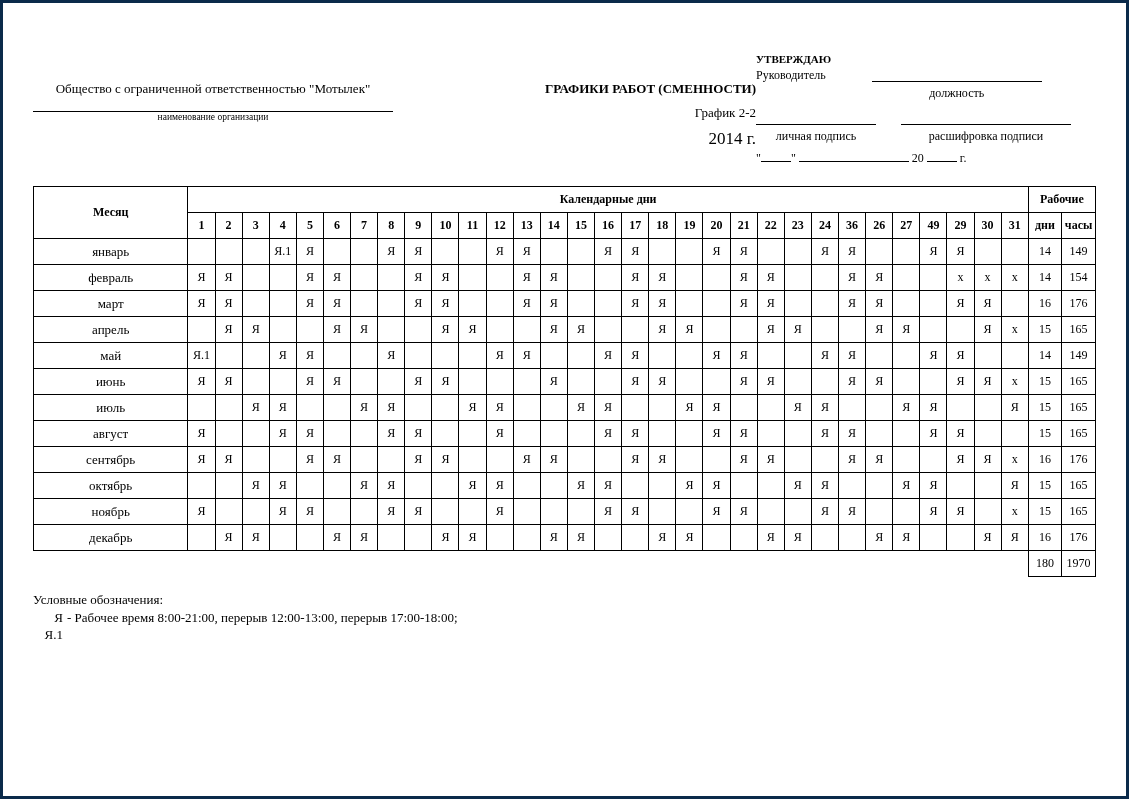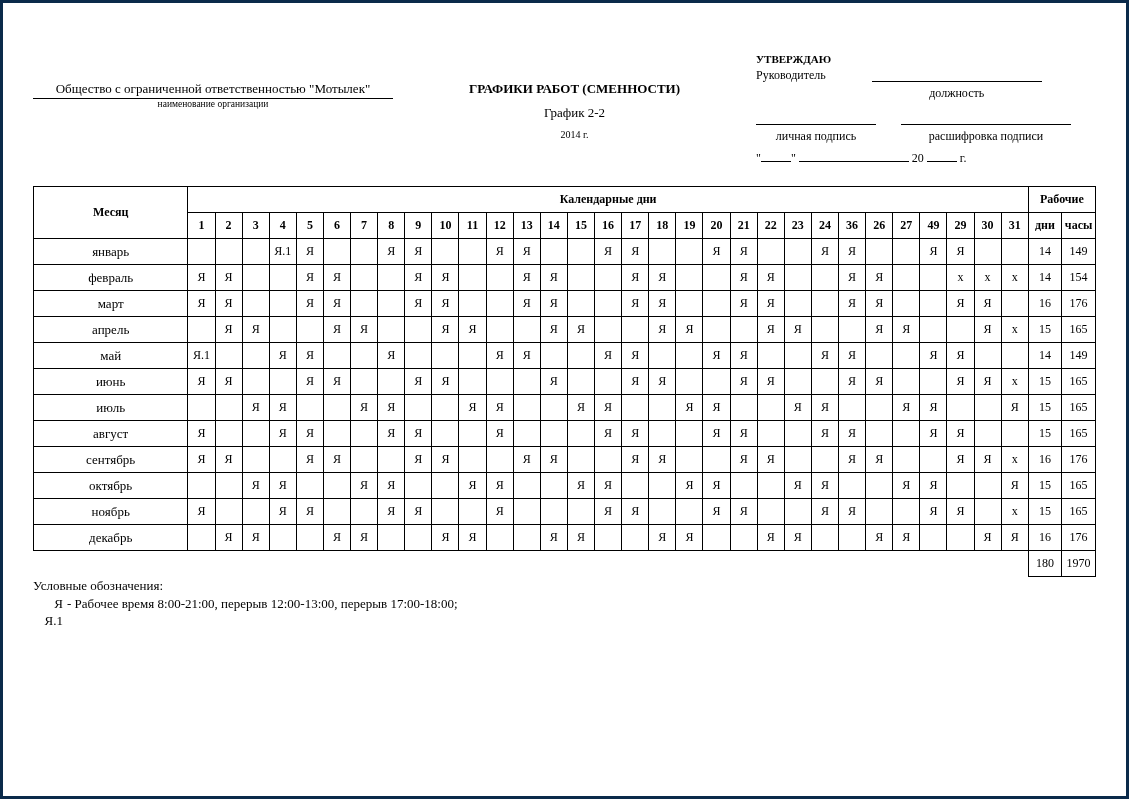--- a/index.html
+++ b/index.html
@@ -23,34 +23,34 @@
     align-items: flex-start;
     font-size: 13px;
   }
   .org-block {
     flex: 0 0 360px;
     text-align: center;
     margin-top: 28px;
   }
   .org-name {
     border-bottom: 1px solid #000;
-    padding-bottom: 1px;
+    padding-bottom: 14px;
     font-size: 13px;
   }
   .org-caption {
     font-size: 9.5px;
   }
   .title-block {
     flex: 1 1 auto;
-    text-align: center;
+    text-align: right;
     margin-top: 28px;
   }
   .title-main { font-weight: bold; font-size: 13px; margin-bottom: 8px; }
   .title-sub  { font-size: 13px; margin-bottom: 8px; }
-  .title-year { font-size: 10px; }
+  .title-year { font-size: 17px; }
   .approve-block {
     flex: 0 0 340px;
     font-size: 12px;
   }
   .app-title { font-weight: bold; font-size: 11px; margin-bottom: 3px; }
   .app-role  { margin-bottom: 6px; }
   .field-row { display: flex; align-items: flex-end; }
   .uline {
     border-bottom: 1px solid #000;
     display: inline-block;
@@ -75,20 +75,21 @@
     overflow: hidden;
   }
   table.schedule .month-col { width: 148px; font-size: 13px; margin-top: 34px; }
   table.schedule .day-col   { width: 26px; }
   table.schedule .sum-col   { width: 32px; }
   table.schedule td.val { font-size: 12px; }
   table.schedule tr.totals td { font-size: 12px; }
   .noborder { border: none !important; }
 
   .legend {
+    margin-top: 14px;
     font-size: 13px;
     line-height: 1.35;
   }
   .legend .row { display: flex; }
   .legend .code { width: 34px; text-align: right; padding-right: 4px; }
 </style>
 </head>
 <body>
 
 <div class="page-border">

